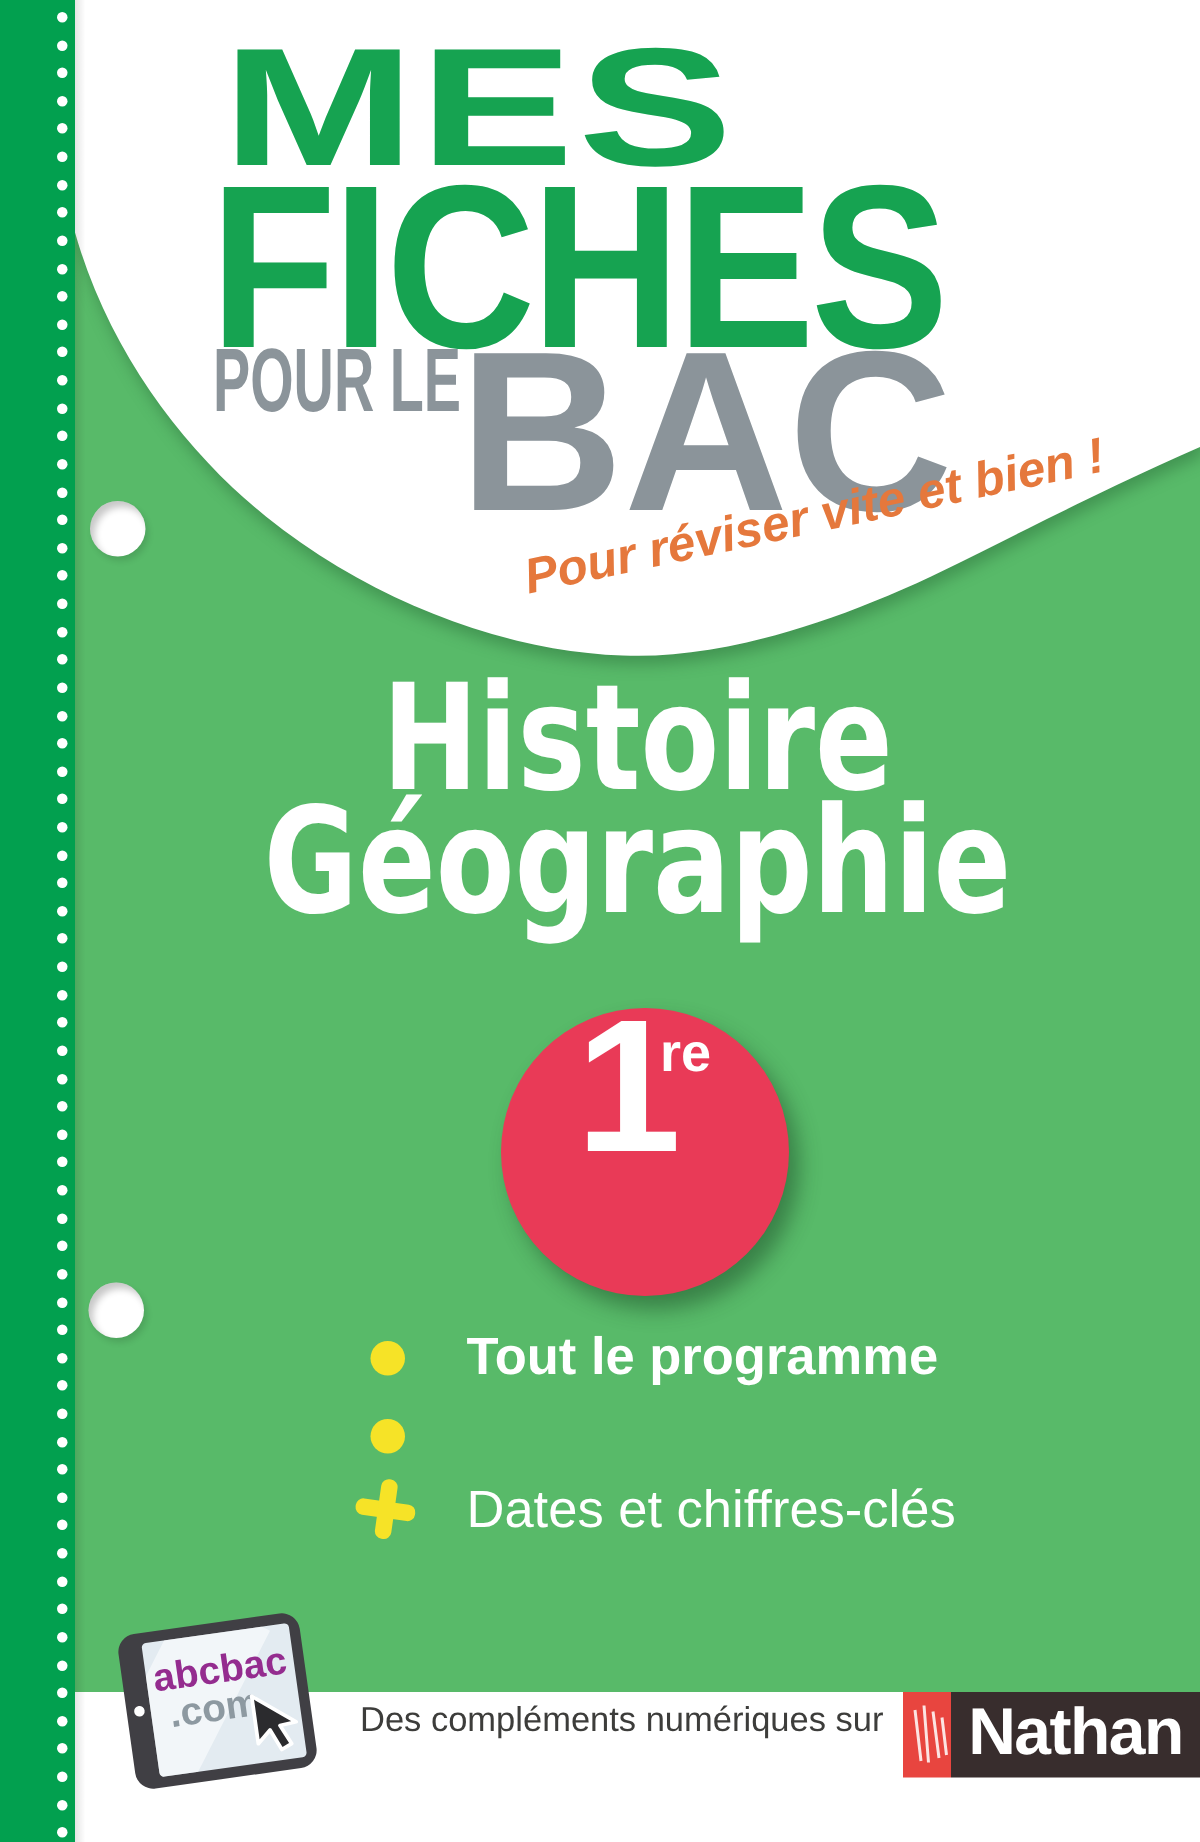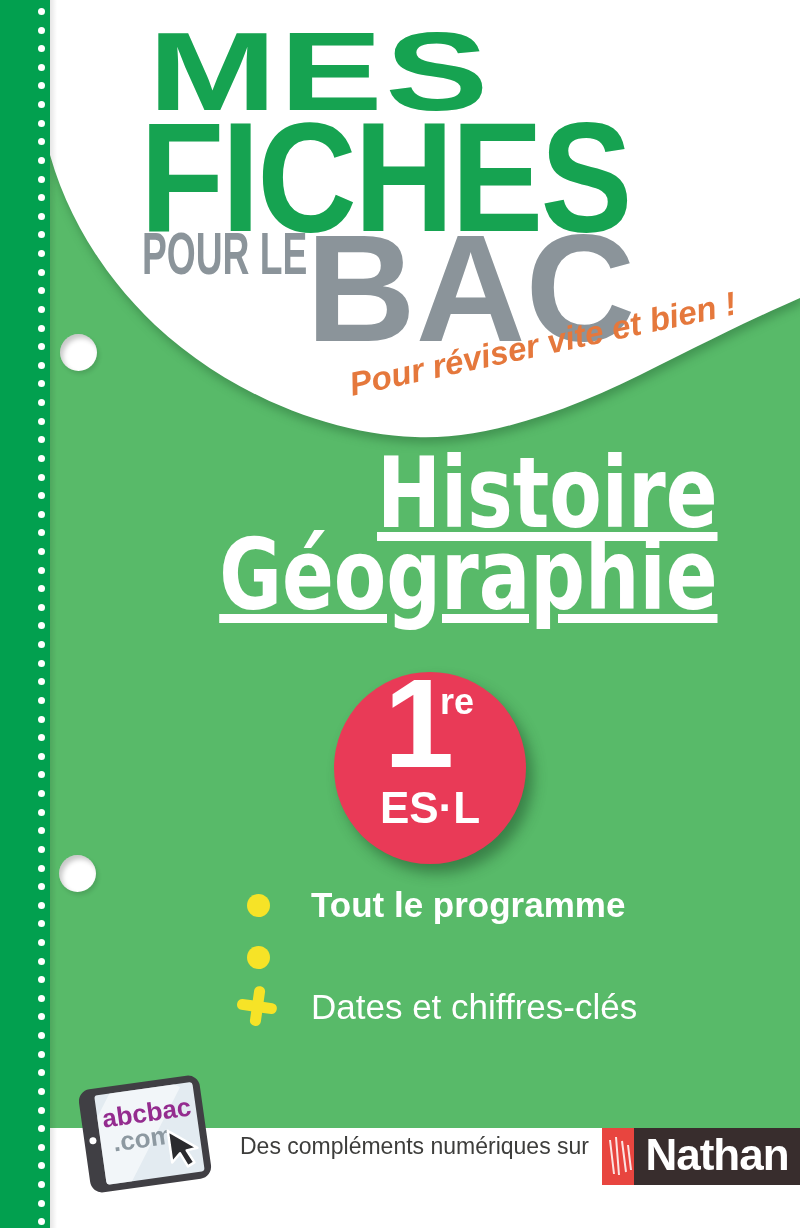--- a/index.html
+++ b/index.html
@@ -32,22 +32,22 @@
          letter-spacing:-3px;transform:scaleX(.89);transform-origin:0 0;line-height:1;}
   .w-pourle{left:142px;top:224px;font-size:60px;font-weight:900;color:var(--gray-title);
          letter-spacing:0;transform:scaleX(.62);transform-origin:0 0;line-height:1;}
   .w-bac{left:306px;top:212px;font-size:152px;font-weight:700;color:var(--gray-title);
          letter-spacing:0;transform:scaleX(1.0);transform-origin:0 0;line-height:1;}
 
   .tagline{left:350px;top:366px;font-size:33px;font-weight:700;font-style:italic;
          color:var(--orange-tagline);transform:rotate(-12deg);transform-origin:0 50%;white-space:nowrap;}
 
   
-  .subject{left:50px;top:452px;width:750px;text-align:right;color:#fff;
-           font-family:"DejaVu Sans",sans-serif;font-weight:700;z-index:5;text-decoration:underline;}
+  .subject{left:50px;top:452px;width:750px;text-align:center;color:#fff;
+           font-family:"DejaVu Sans",sans-serif;font-weight:700;z-index:5;}
   .subject .line{font-size:98px;line-height:82px;transform:scaleX(.78);transform-origin:50% 50%;}
 
   
   .badge{left:334px;top:672px;width:192px;height:192px;border-radius:50%;background:var(--red-badge);
          box-shadow:7px 9px 14px rgba(20,60,30,.45);z-index:6;color:#fff;}
   .badge .num{position:absolute;left:50px;top:-11px;font-size:126px;font-weight:900;line-height:1;}
   .badge .sup{position:absolute;left:106px;top:12px;font-size:36px;font-weight:700;line-height:1;}
   .badge .tracks{position:absolute;left:0;top:114px;width:100%;text-align:center;
          font-size:44px;font-weight:900;line-height:1;}
 
@@ -106,21 +106,20 @@
   <div class="abs tagline">Pour réviser vite et bien !</div>
 
   <div class="abs subject">
     <div class="line">Histoire</div>
     <div class="line">Géographie</div>
   </div>
 
   <div class="abs badge">
     <div class="num">1</div>
     <div class="sup">re</div>
-    <div class="tracks">ES·L</div>
   </div>
 
   <div class="marker-dot" style="top:894px;"></div>
   <div class="feature-text" style="top:883px;">
     <span class="f-bold">Tout le programme</span>
   </div>
 
   <div class="marker-dot" style="top:946px;"></div>
 
   <div class="marker-plus"></div>

